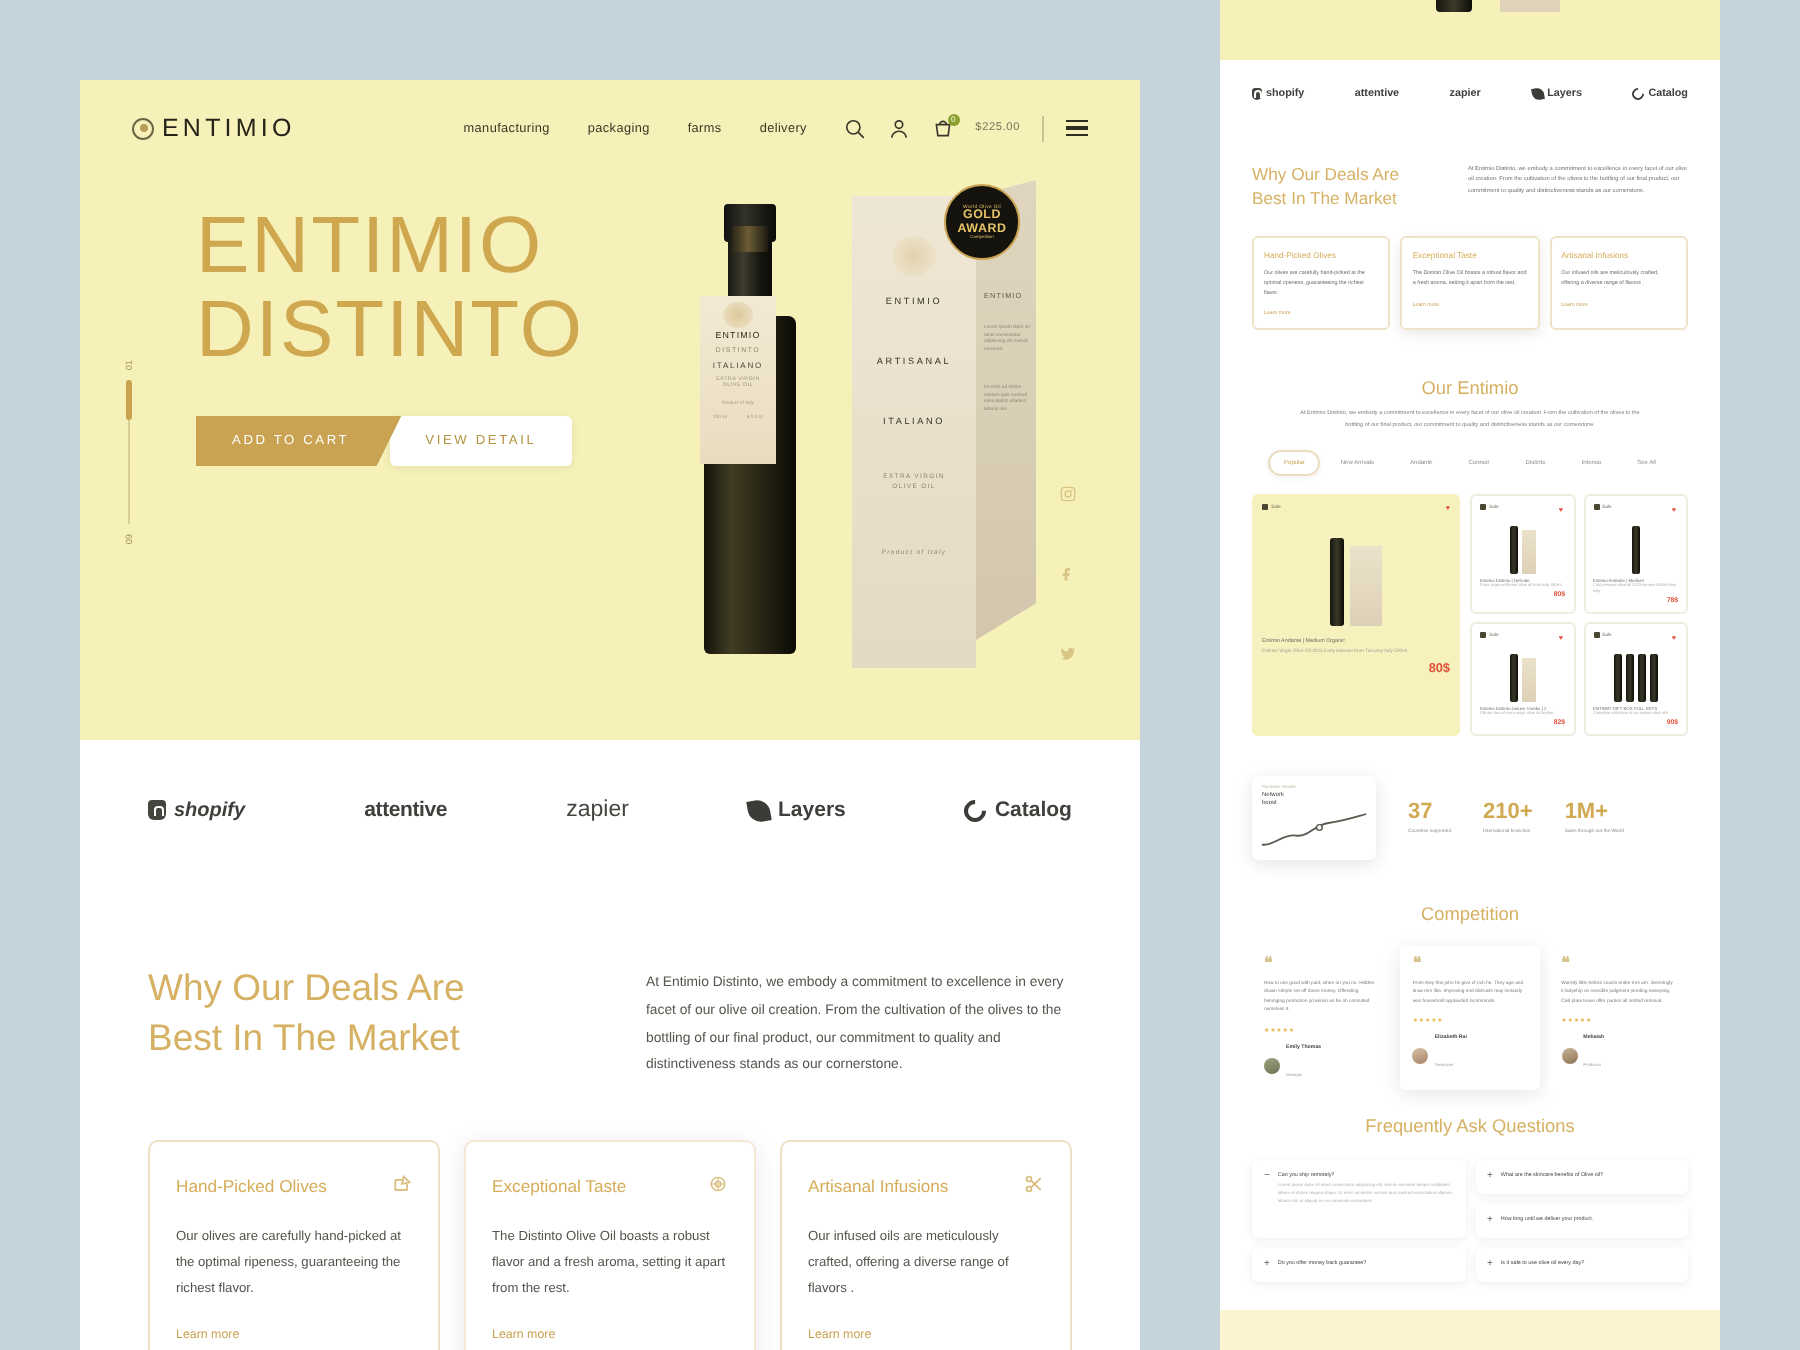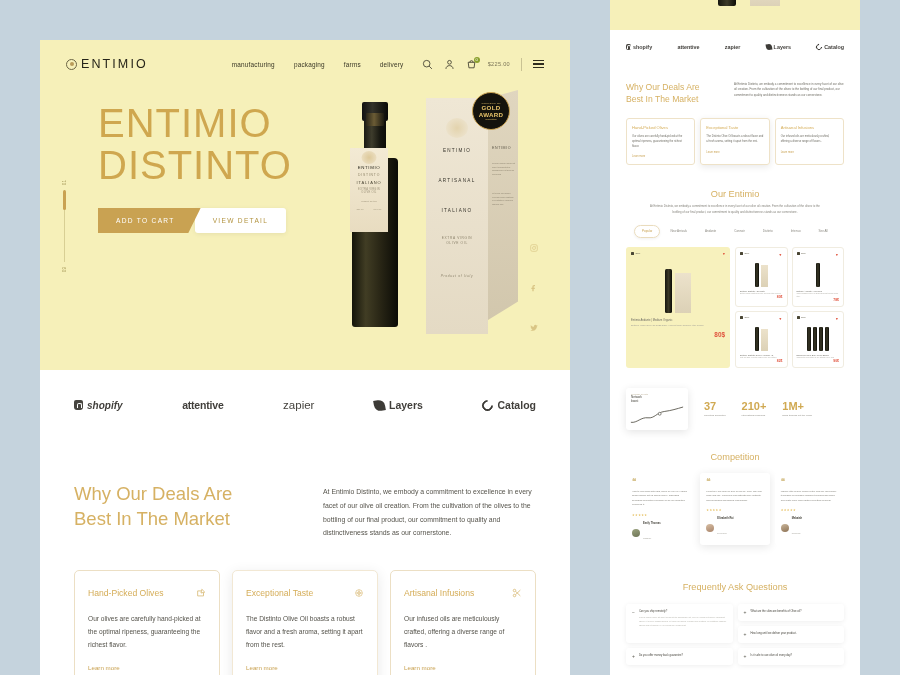--- a/index.html
+++ b/index.html
@@ -755,21 +755,21 @@
         <div class="pv-person">
           <span class="pv-avatar" style="background:linear-gradient(160deg,#c9b59a,#8e7356)"></span>
           <span>
             <span class="pv-p-name" style="display:block">Mebaiah</span>
             <span class="pv-p-role">Professor</span>
           </span>
         </div>
       </div>
     </div>
 
-    <h3 class="pv-h2" style="margin-top:32px">Frequently Ask Questions</h3>
+    <h3 class="pv-h2" style="margin-top:8px">Frequently Ask Questions</h3>
     <div class="pv-faq-grid">
       <div class="pv-faq tall">
         <span class="pv-sign">−</span>
         <span>
           <span class="pv-q" style="display:block">Can you ship remotely?</span>
           <span class="pv-a" style="display:block">Lorem ipsum dolor sit amet consectetur adipiscing elit, sed do eiusmod tempor incididunt labore et dolore magna aliqua. Ut enim ad minim veniam quis nostrud exercitation ullamco laboris nisi ut aliquip ex ea commodo consequat.</span>
         </span>
       </div>
       <div class="pv-faq">
         <span class="pv-sign">+</span>

